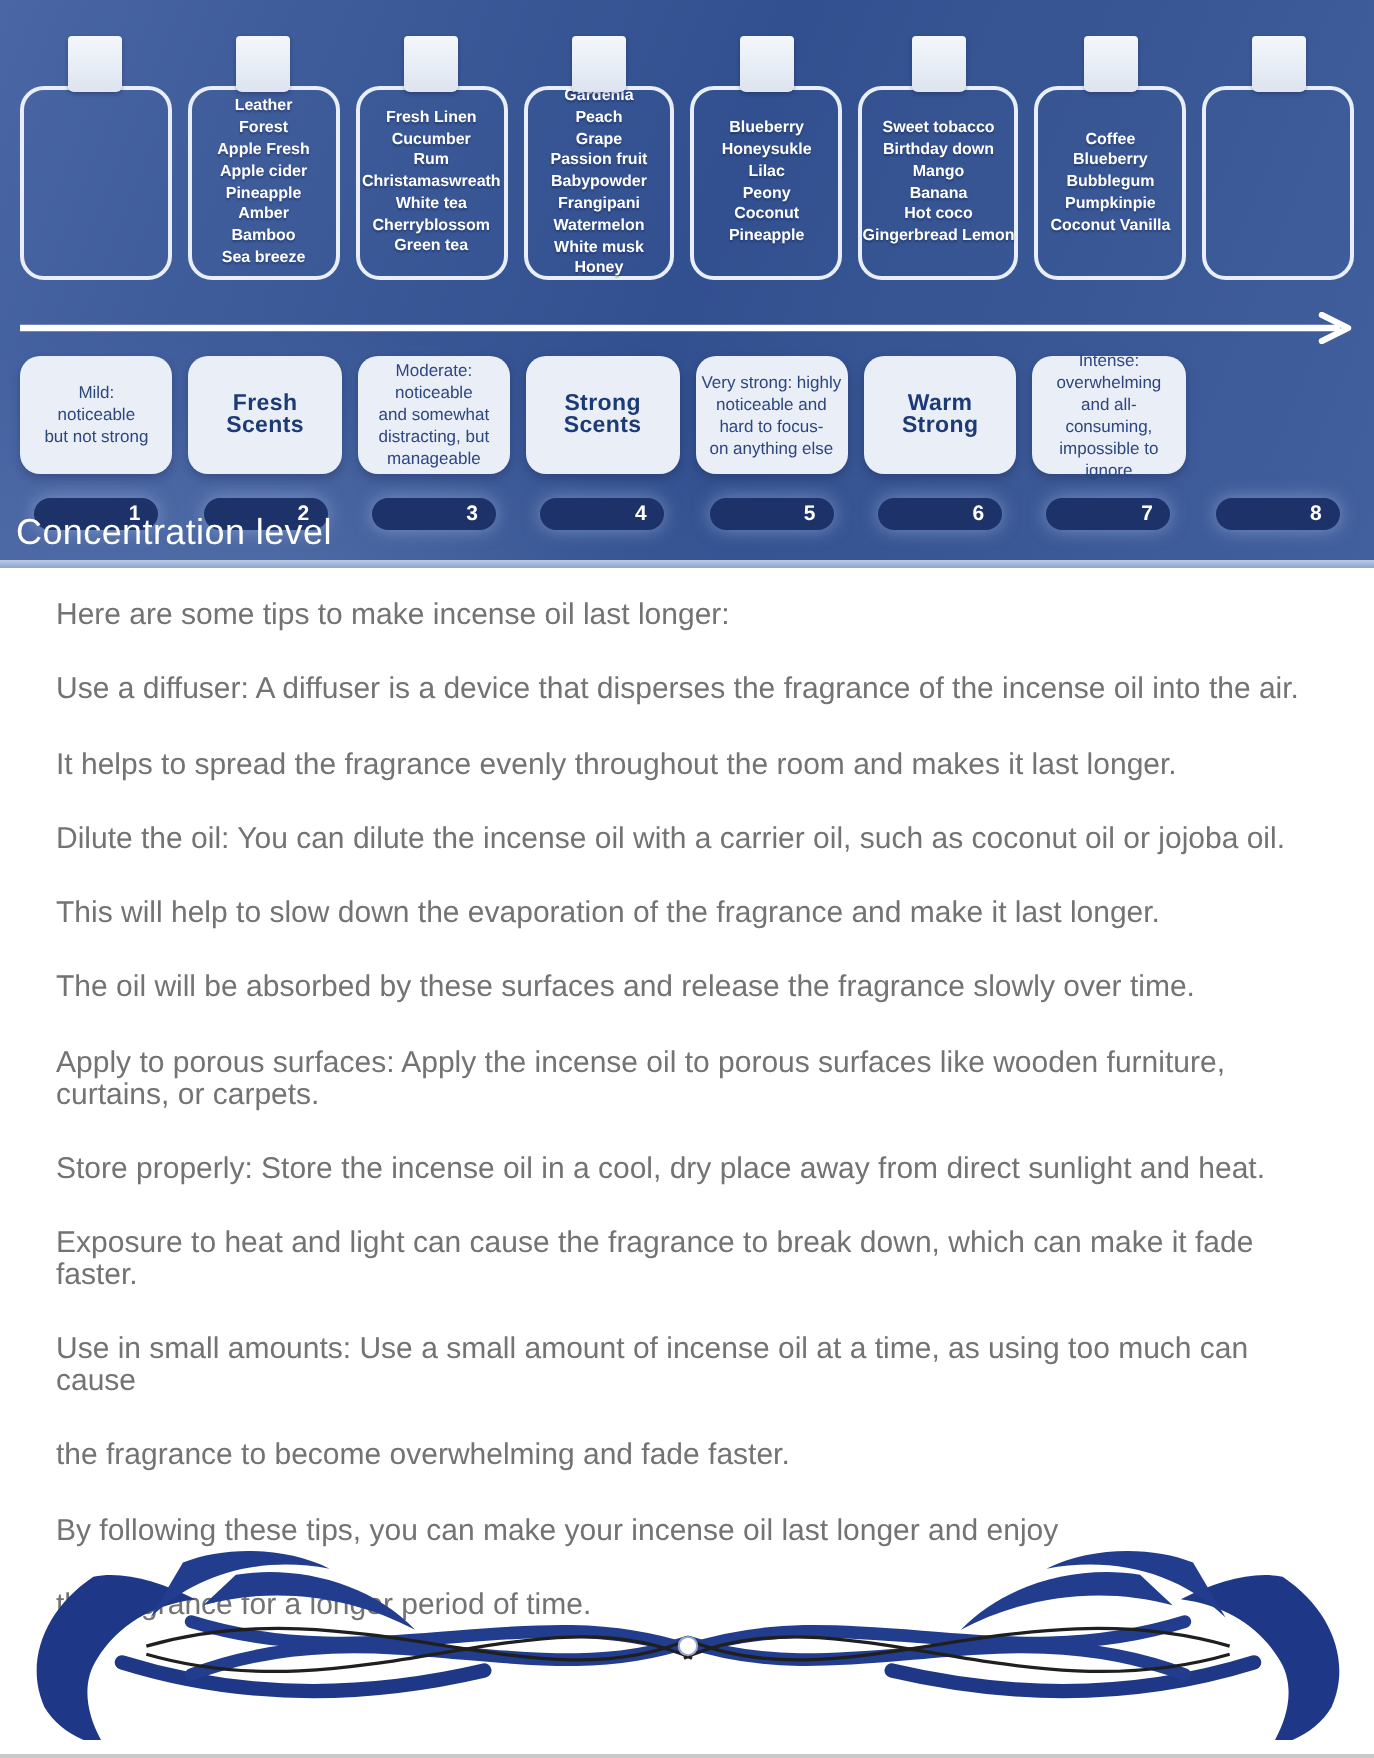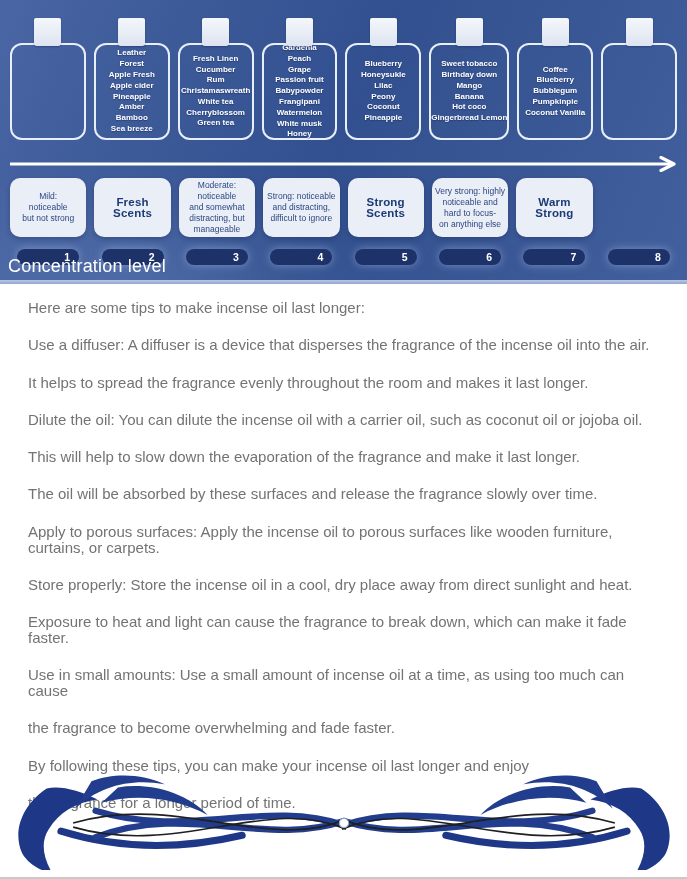--- a/index.html
+++ b/index.html
@@ -161,29 +161,30 @@
 
     <div class="grid8 levels-row" id="levels-row">
         <div class="level-box">Mild:
 noticeable
 but not strong</div>
         <div class="level-box emph">Fresh Scents</div>
         <div class="level-box">Moderate: noticeable
 and somewhat
 distracting, but
 manageable</div>
-        <div class="level-box">Strong: noticeable
-and distracting,
-difficult to ignore</div>
         <div class="level-box emph">Strong Scents</div>
         <div class="level-box">Very strong: highly
 noticeable and
 hard to focus-
 on anything else</div>
         <div class="level-box emph">Warm Strong</div>
+        <div class="level-box">Intense:
+overwhelming
+and all-consuming,
+impossible to ignore</div>
       </div>
     <div class="grid8 pills-row" id="pills-row">
         <div class="pill">1</div>
         <div class="pill">2</div>
         <div class="pill">3</div>
         <div class="pill">4</div>
         <div class="pill">5</div>
         <div class="pill">6</div>
         <div class="pill">7</div>
         <div class="pill">8</div>

